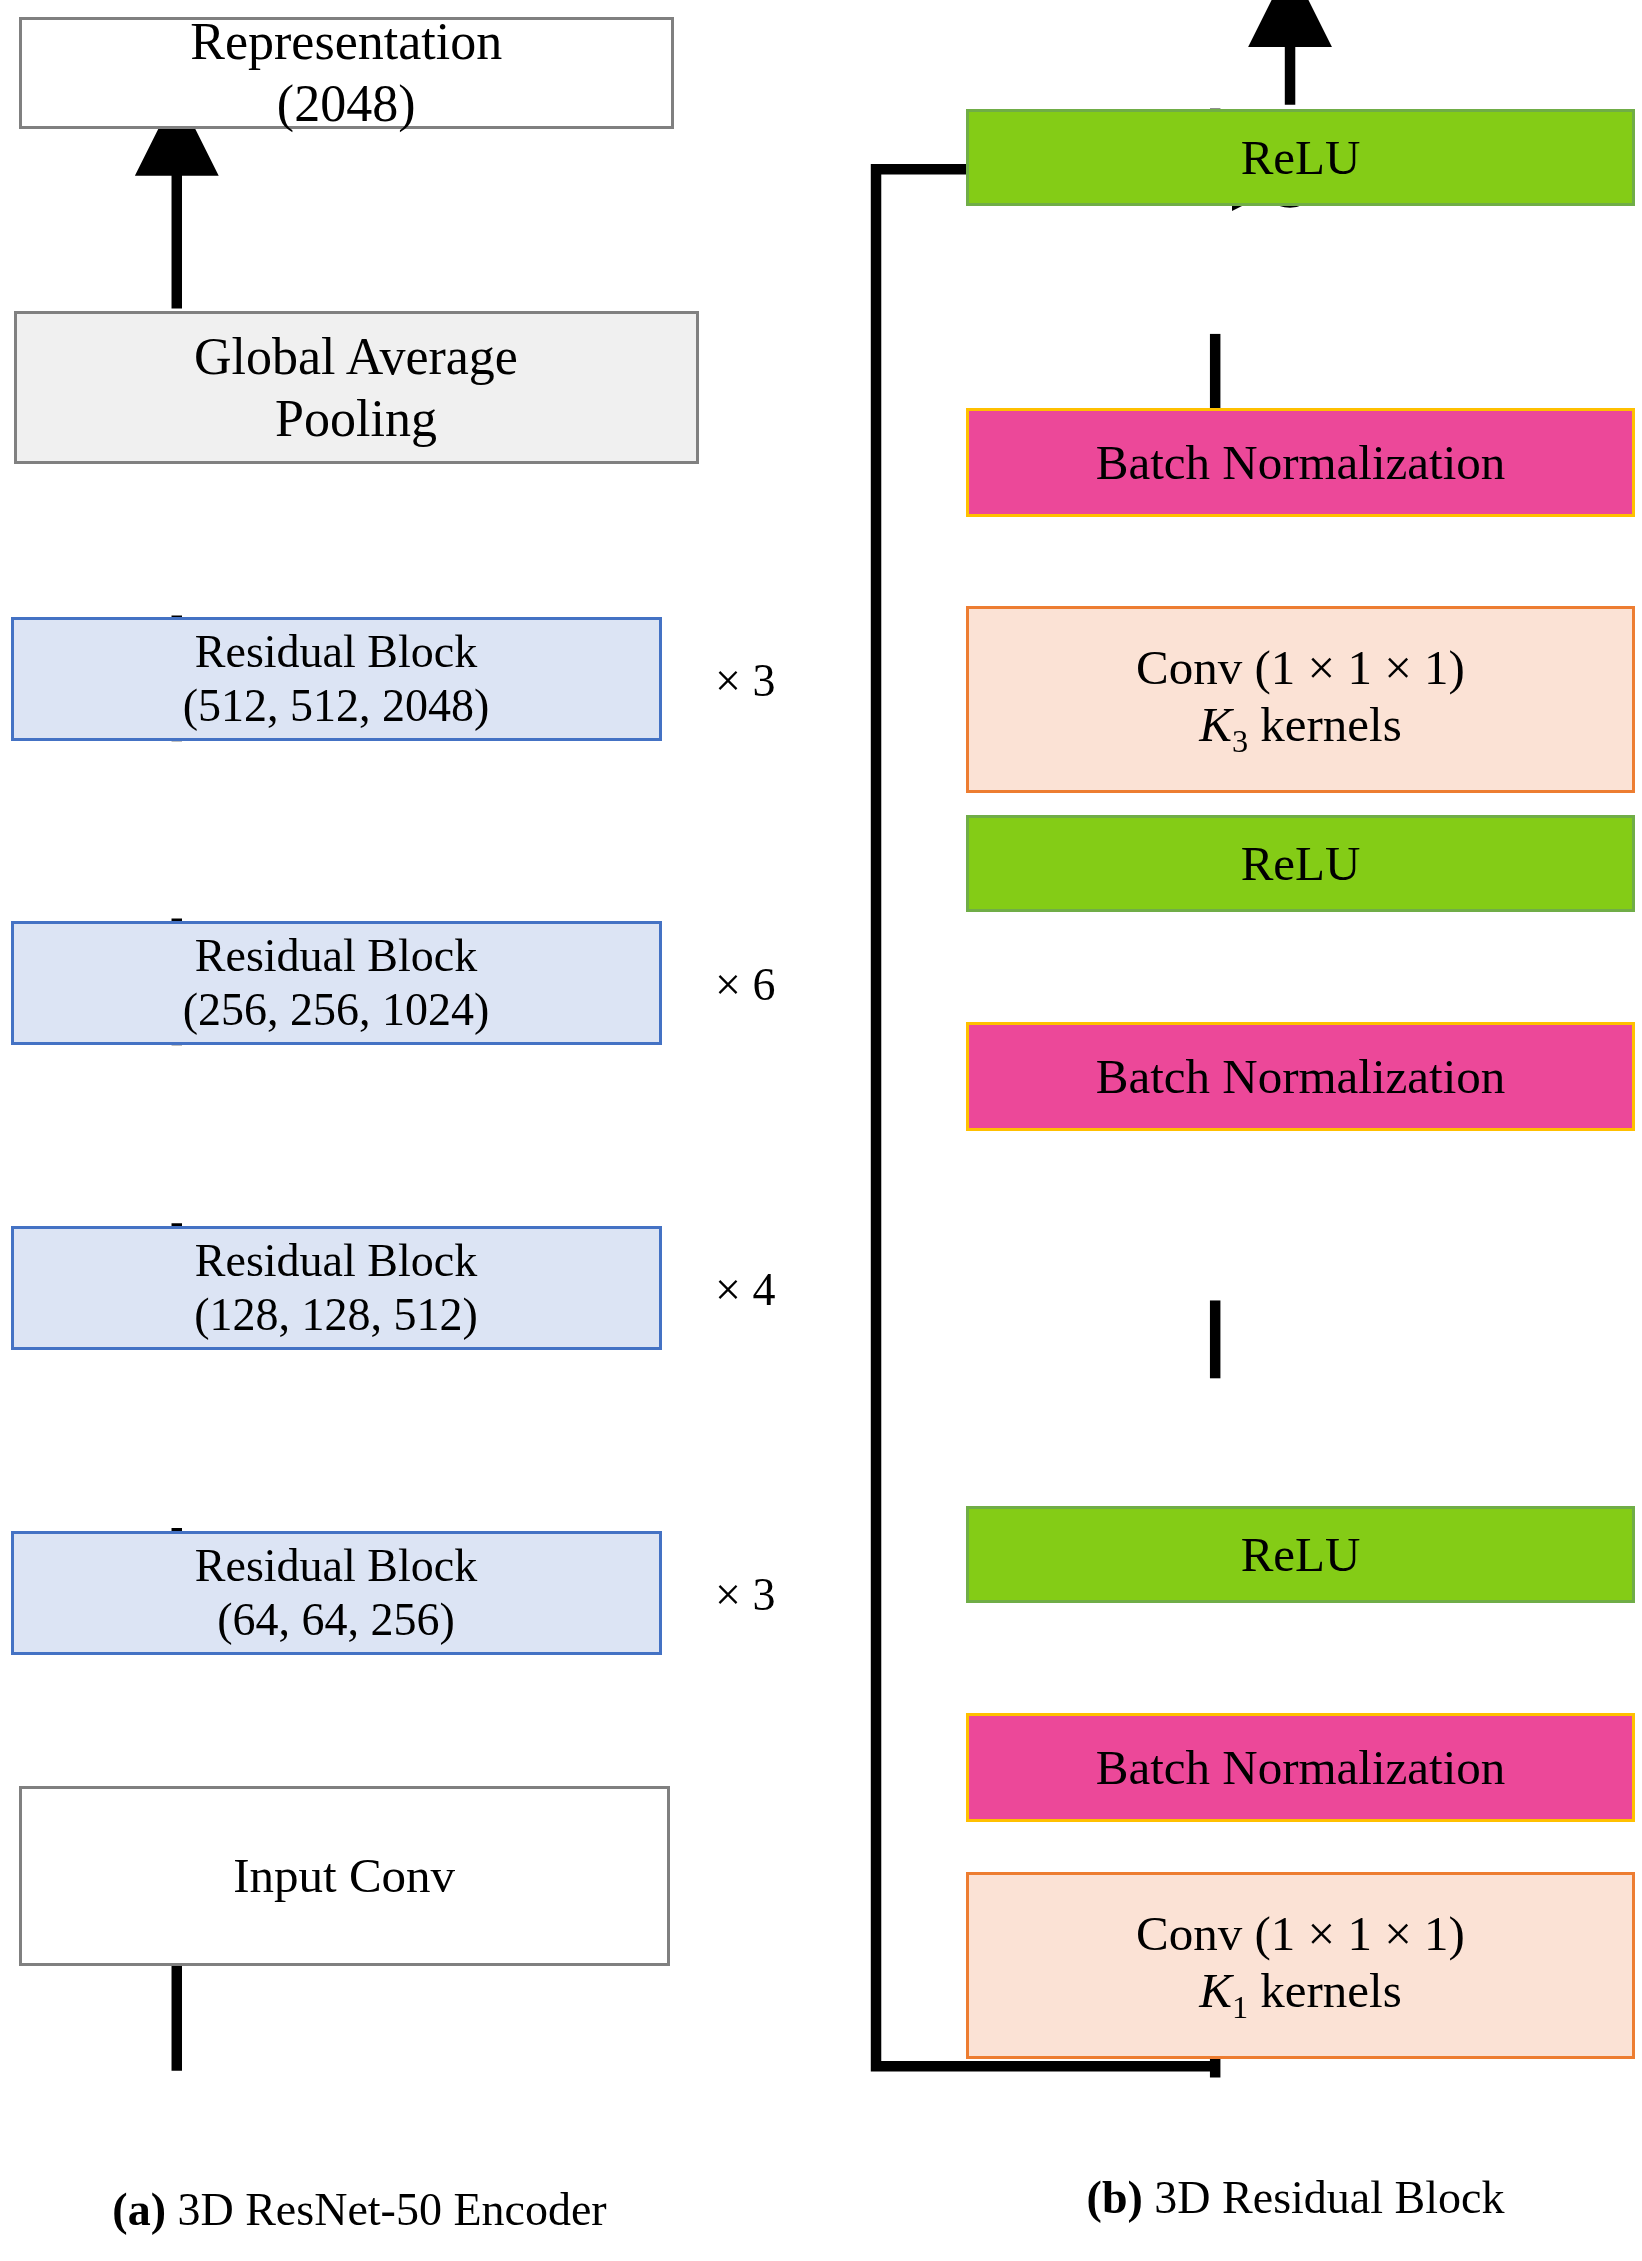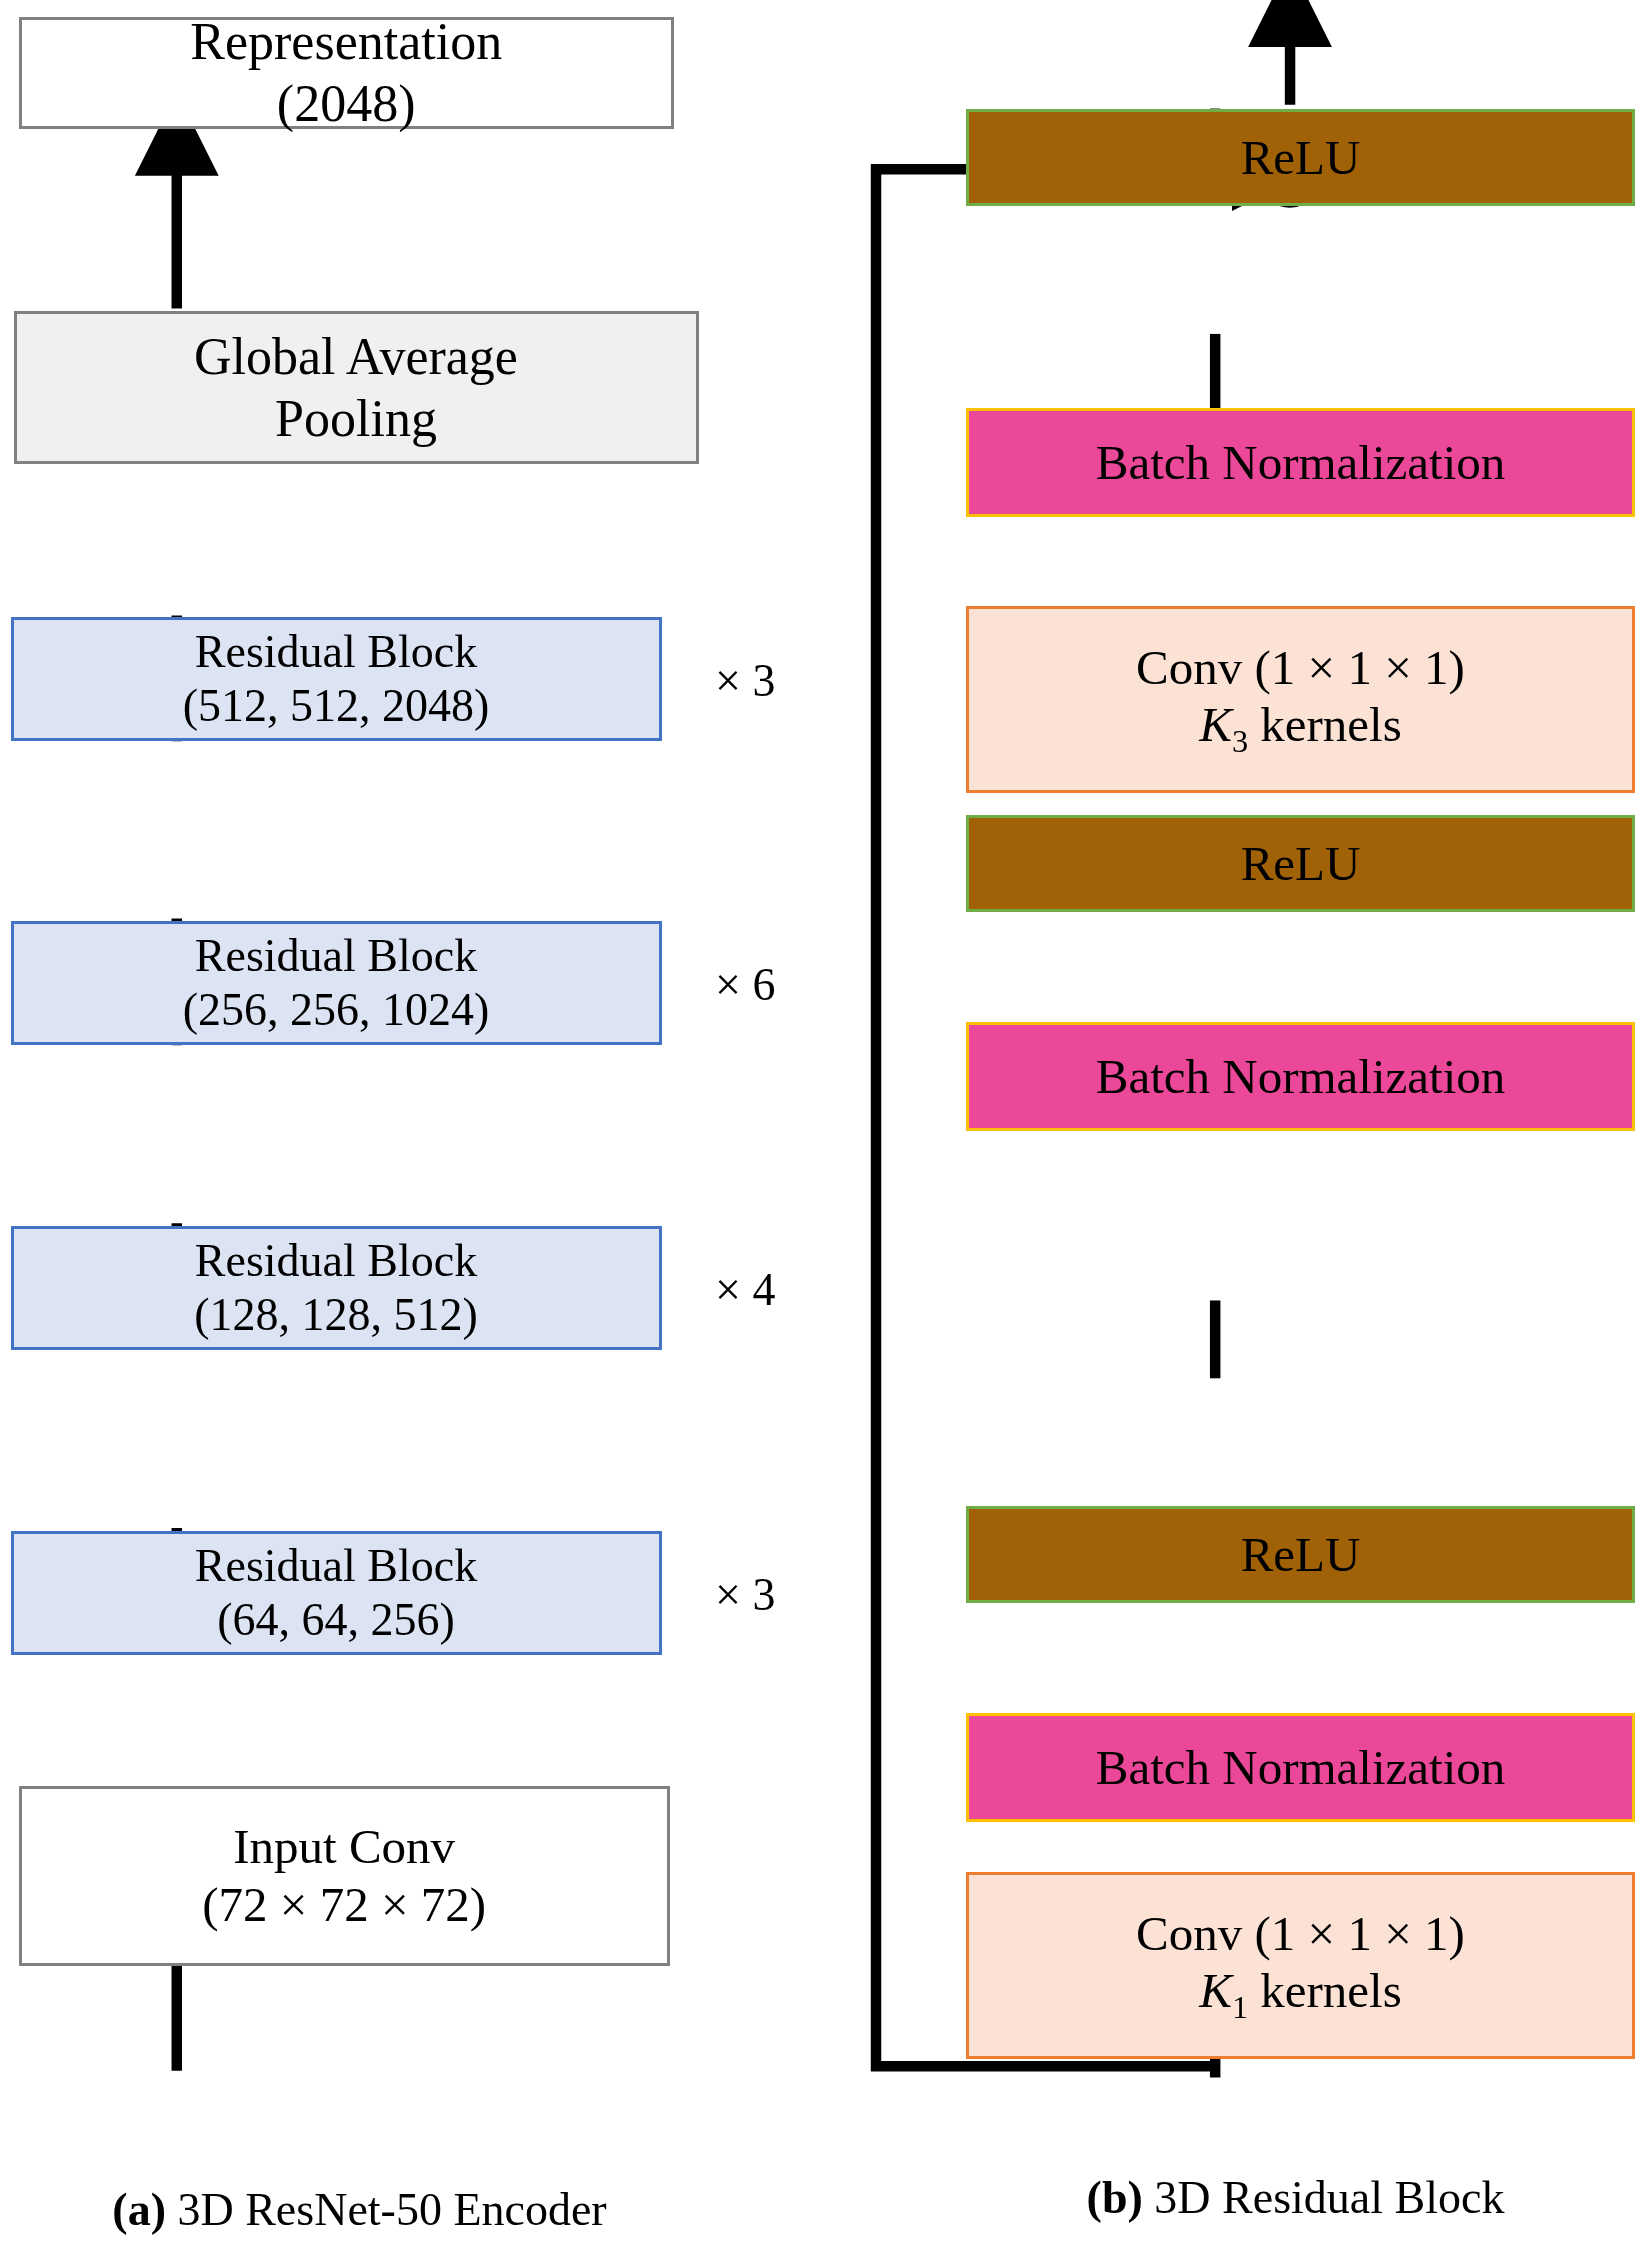--- a/index.html
+++ b/index.html
@@ -33,21 +33,21 @@
     text-align: center;
     line-height: 1.18;
     color: #000000;
   }
   .node-box .ln { display: block; white-space: nowrap; }
 
   
   .sty-plain  { background: #ffffff; border: 3.7px solid #808080; }
   .sty-gray   { background: #f0f0f0; border: 3.7px solid #808080; }
   .sty-blue   { background: #dce4f4; border: 3.7px solid #4472c4; }
-  .sty-green  { background: #a16207; border: 3.7px solid #70ad47; }
+  .sty-green  { background: #84cc16; border: 3.7px solid #70ad47; }
   .sty-yellow { background: #ec4899; border: 3.7px solid #ffc000; }
   .sty-orange { background: #fbe2d5; border: 3.7px solid #ed7d31; }
 
   .mult-label {
     position: absolute;
     font-size: 46px;
     color: #000000;
     white-space: nowrap;
   }
   .caption {
@@ -135,21 +135,20 @@
   <div class="mult-label" style="left:715px; top:1263px;">× 4</div>
 
   <div class="node-box sty-blue" style="left:10.5px; top:1531px; width:651px; height:124px; font-size:46px;">
     <span class="ln">Residual Block</span>
     <span class="ln">(64, 64, 256)</span>
   </div>
   <div class="mult-label" style="left:715px; top:1568px;">× 3</div>
 
   <div class="node-box sty-plain" style="left:18.7px; top:1786px; width:651px; height:180px; font-size:49px;">
     <span class="ln">Input Conv</span>
-    <span class="ln">(72 × 72 × 72)</span>
   </div>
 
   <div class="node-box sty-green" style="left:966px; top:109px; width:669px; height:97px; font-size:49px;">
     <span class="ln">ReLU</span>
   </div>
 
   <div class="node-box sty-yellow" style="left:966px; top:408px; width:669px; height:109px; font-size:49px;">
     <span class="ln">Batch Normalization</span>
   </div>
 

